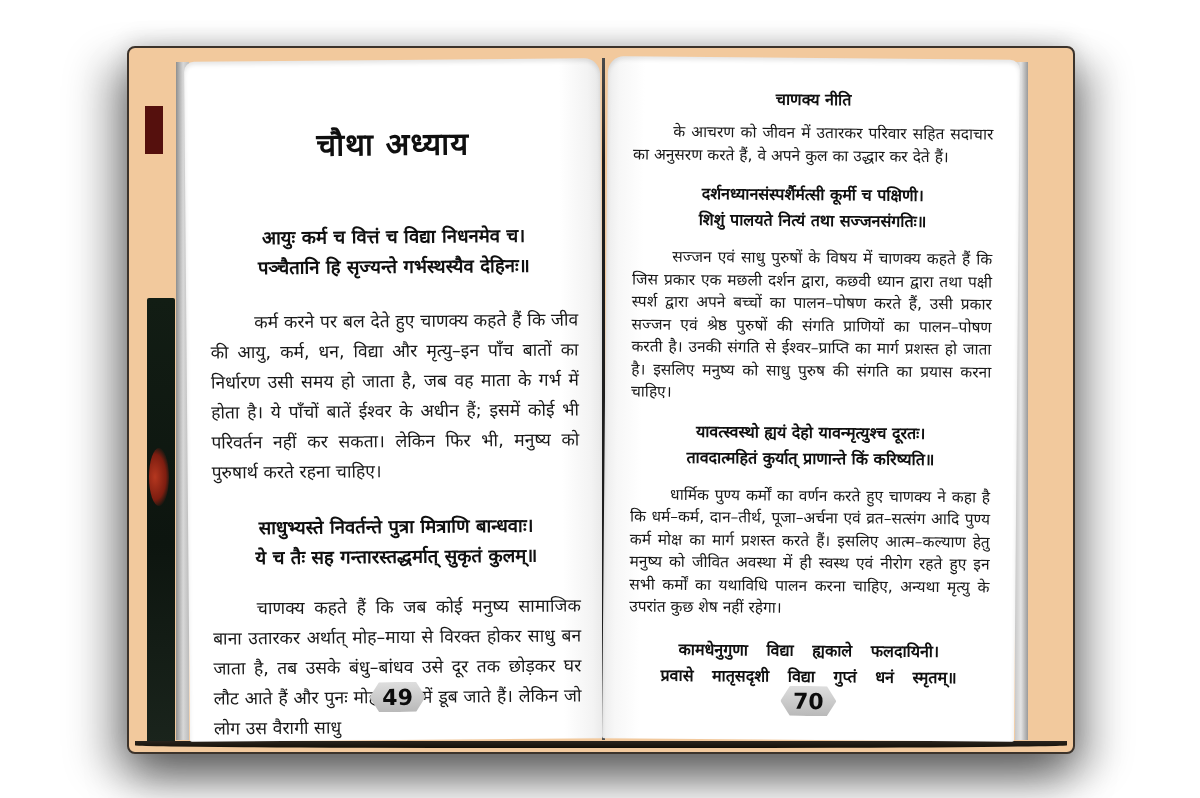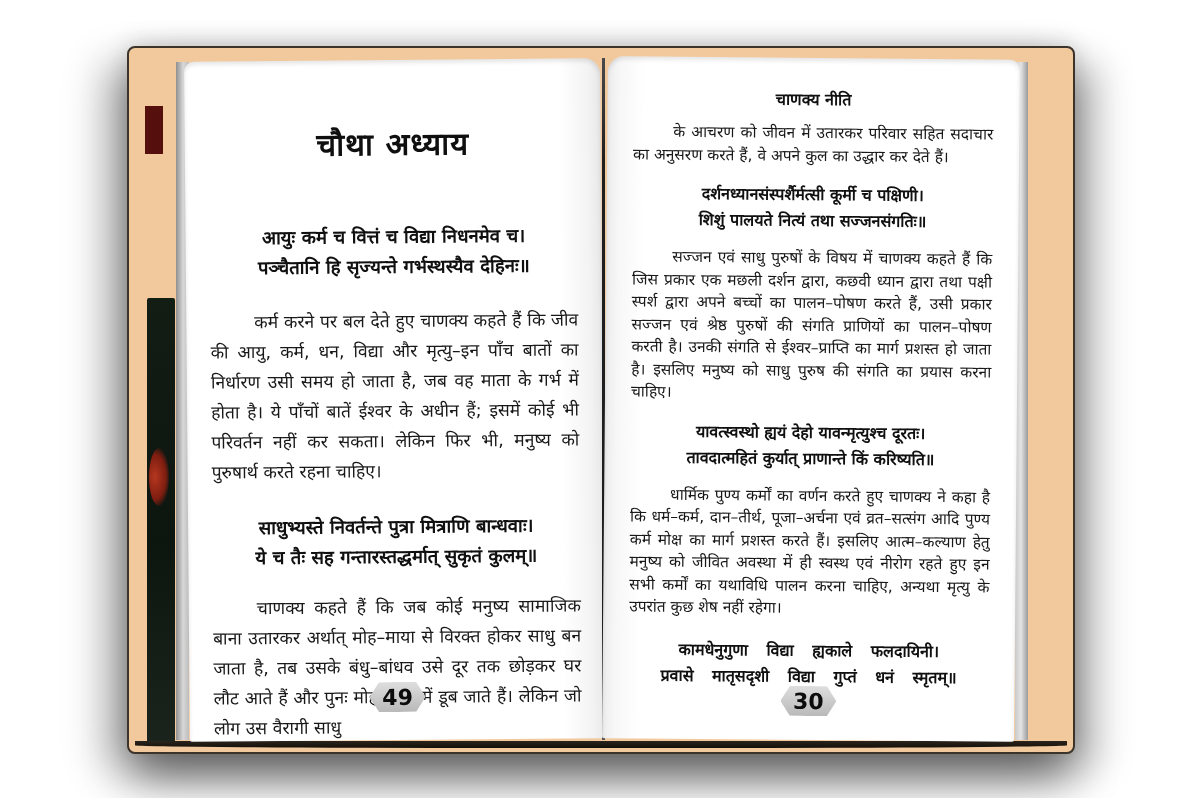--- a/index.html
+++ b/index.html
@@ -166,16 +166,16 @@
         <div>तावदात्महितं कुर्यात् प्राणान्ते किं करिष्यति॥</div>
       </div>
 
       <div class="para para-2">धार्मिक पुण्य कर्मों का वर्णन करते हुए चाणक्य ने कहा है कि धर्म–कर्म, दान–तीर्थ, पूजा–अर्चना एवं व्रत–सत्संग आदि पुण्य कर्म मोक्ष का मार्ग प्रशस्त करते हैं। इसलिए आत्म–कल्याण हेतु मनुष्य को जीवित अवस्था में ही स्वस्थ एवं नीरोग रहते हुए इन सभी कर्मों का यथाविधि पालन करना चाहिए, अन्यथा मृत्यु के उपरांत कुछ शेष नहीं रहेगा।</div>
 
       <div class="verse verse-block-3 verse-spread">
         <div>कामधेनुगुणा विद्या ह्यकाले फलदायिनी।</div>
         <div>प्रवासे मातृसदृशी विद्या गुप्तं धनं स्मृतम्॥</div>
       </div>
 
-      <div class="badge">30</div>
+      <div class="badge">70</div>
     </div>
   </div>
 </div>
 
 </body></html>

